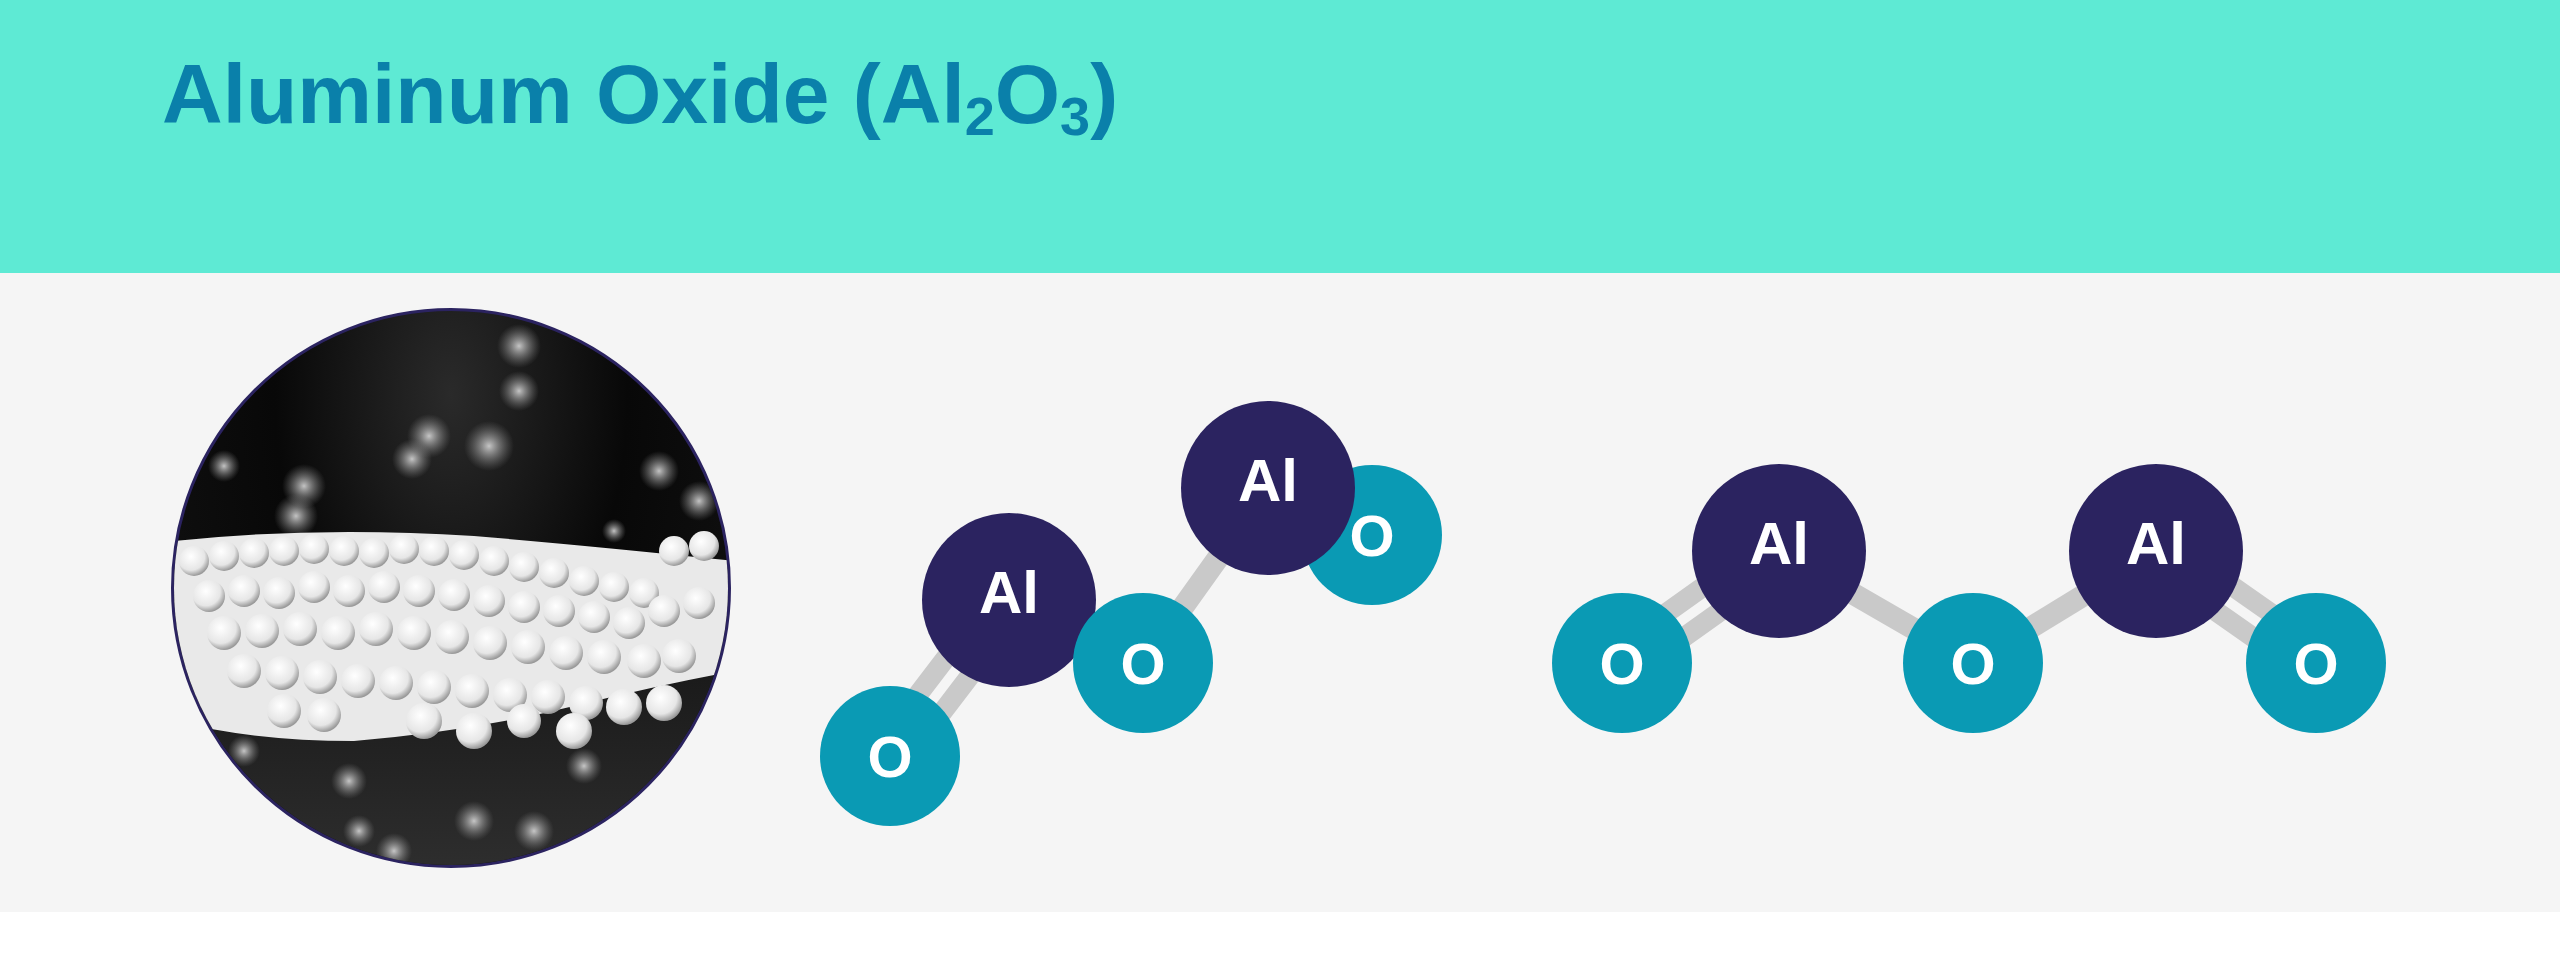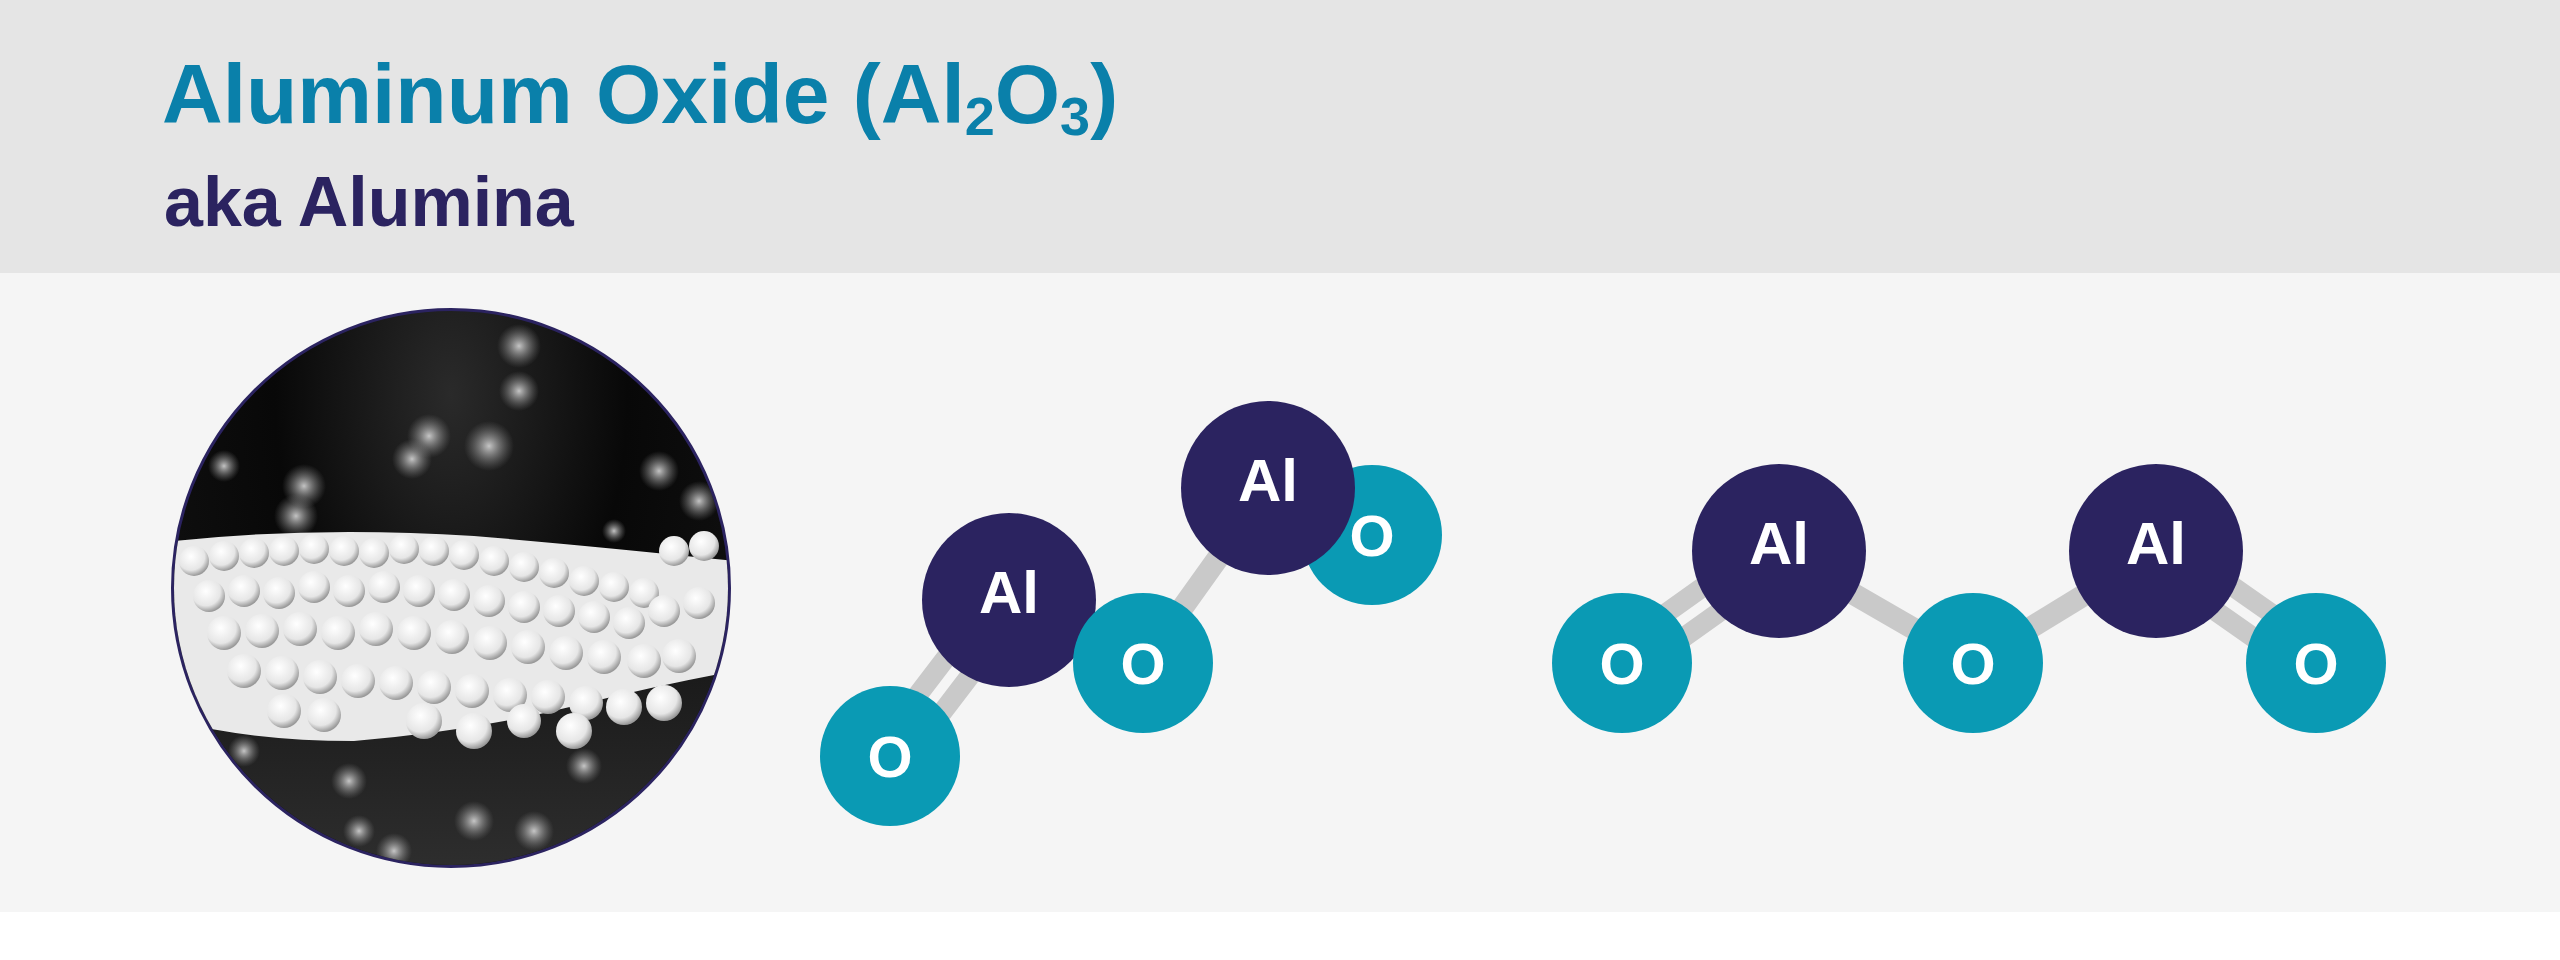--- a/index.html
+++ b/index.html
@@ -1,21 +1,21 @@
 <!DOCTYPE html>
 <html><head>
 <meta charset="utf-8">
 <style>
   html, body { margin: 0; padding: 0; }
   body {
     width: 2560px; height: 960px; position: relative; overflow: hidden;
     background: #ffffff;
     font-family: "Liberation Sans", "DejaVu Sans", sans-serif;
   }
-  .header { position: absolute; left: 0; top: 0; width: 2560px; height: 273px; background: #e5e5e5; }
+  .header { position: absolute; left: 0; top: 0; width: 2560px; height: 273px; background: #5eead4; }
   .title {
     position: absolute; left: 162px; top: 44px; margin: 0;
     font-size: 84px; font-weight: bold; color: #0A80AA; white-space: nowrap;
     letter-spacing: 0px; line-height: 100px;
   }
   .title sub { font-size: 54px; vertical-align: -12px; line-height: 0; }
   .subtitle {
     position: absolute; left: 164px; top: 157px; margin: 0;
     font-size: 70px; font-weight: bold; color: #2B2360; white-space: nowrap;
     line-height: 90px;
@@ -29,21 +29,20 @@
   }
   .photo svg { position: absolute; left: 0; top: 0; }
   .molecules { position: absolute; left: 0; top: 0; }
   .atom-label { font-family: "Liberation Sans", "DejaVu Sans", sans-serif; font-weight: bold; fill: #ffffff; }
 </style>
 </head>
 <body>
 
 <div class="header">
   <h1 class="title"><span>Aluminum Oxide (Al</span><sub>2</sub><span>O</span><sub>3</sub><span>)</span></h1>
-  <h2 class="subtitle">aka Alumina</h2>
 </div>
 
 <div class="band"></div>
 
 <div class="photo">
   <svg width="560" height="560" viewBox="0 0 560 560">
     <defs>
       <radialGradient id="bead" cx="40%" cy="35%" r="65%">
         <stop offset="0%" stop-color="#ffffff"></stop>
         <stop offset="70%" stop-color="#e6e6e6"></stop>

